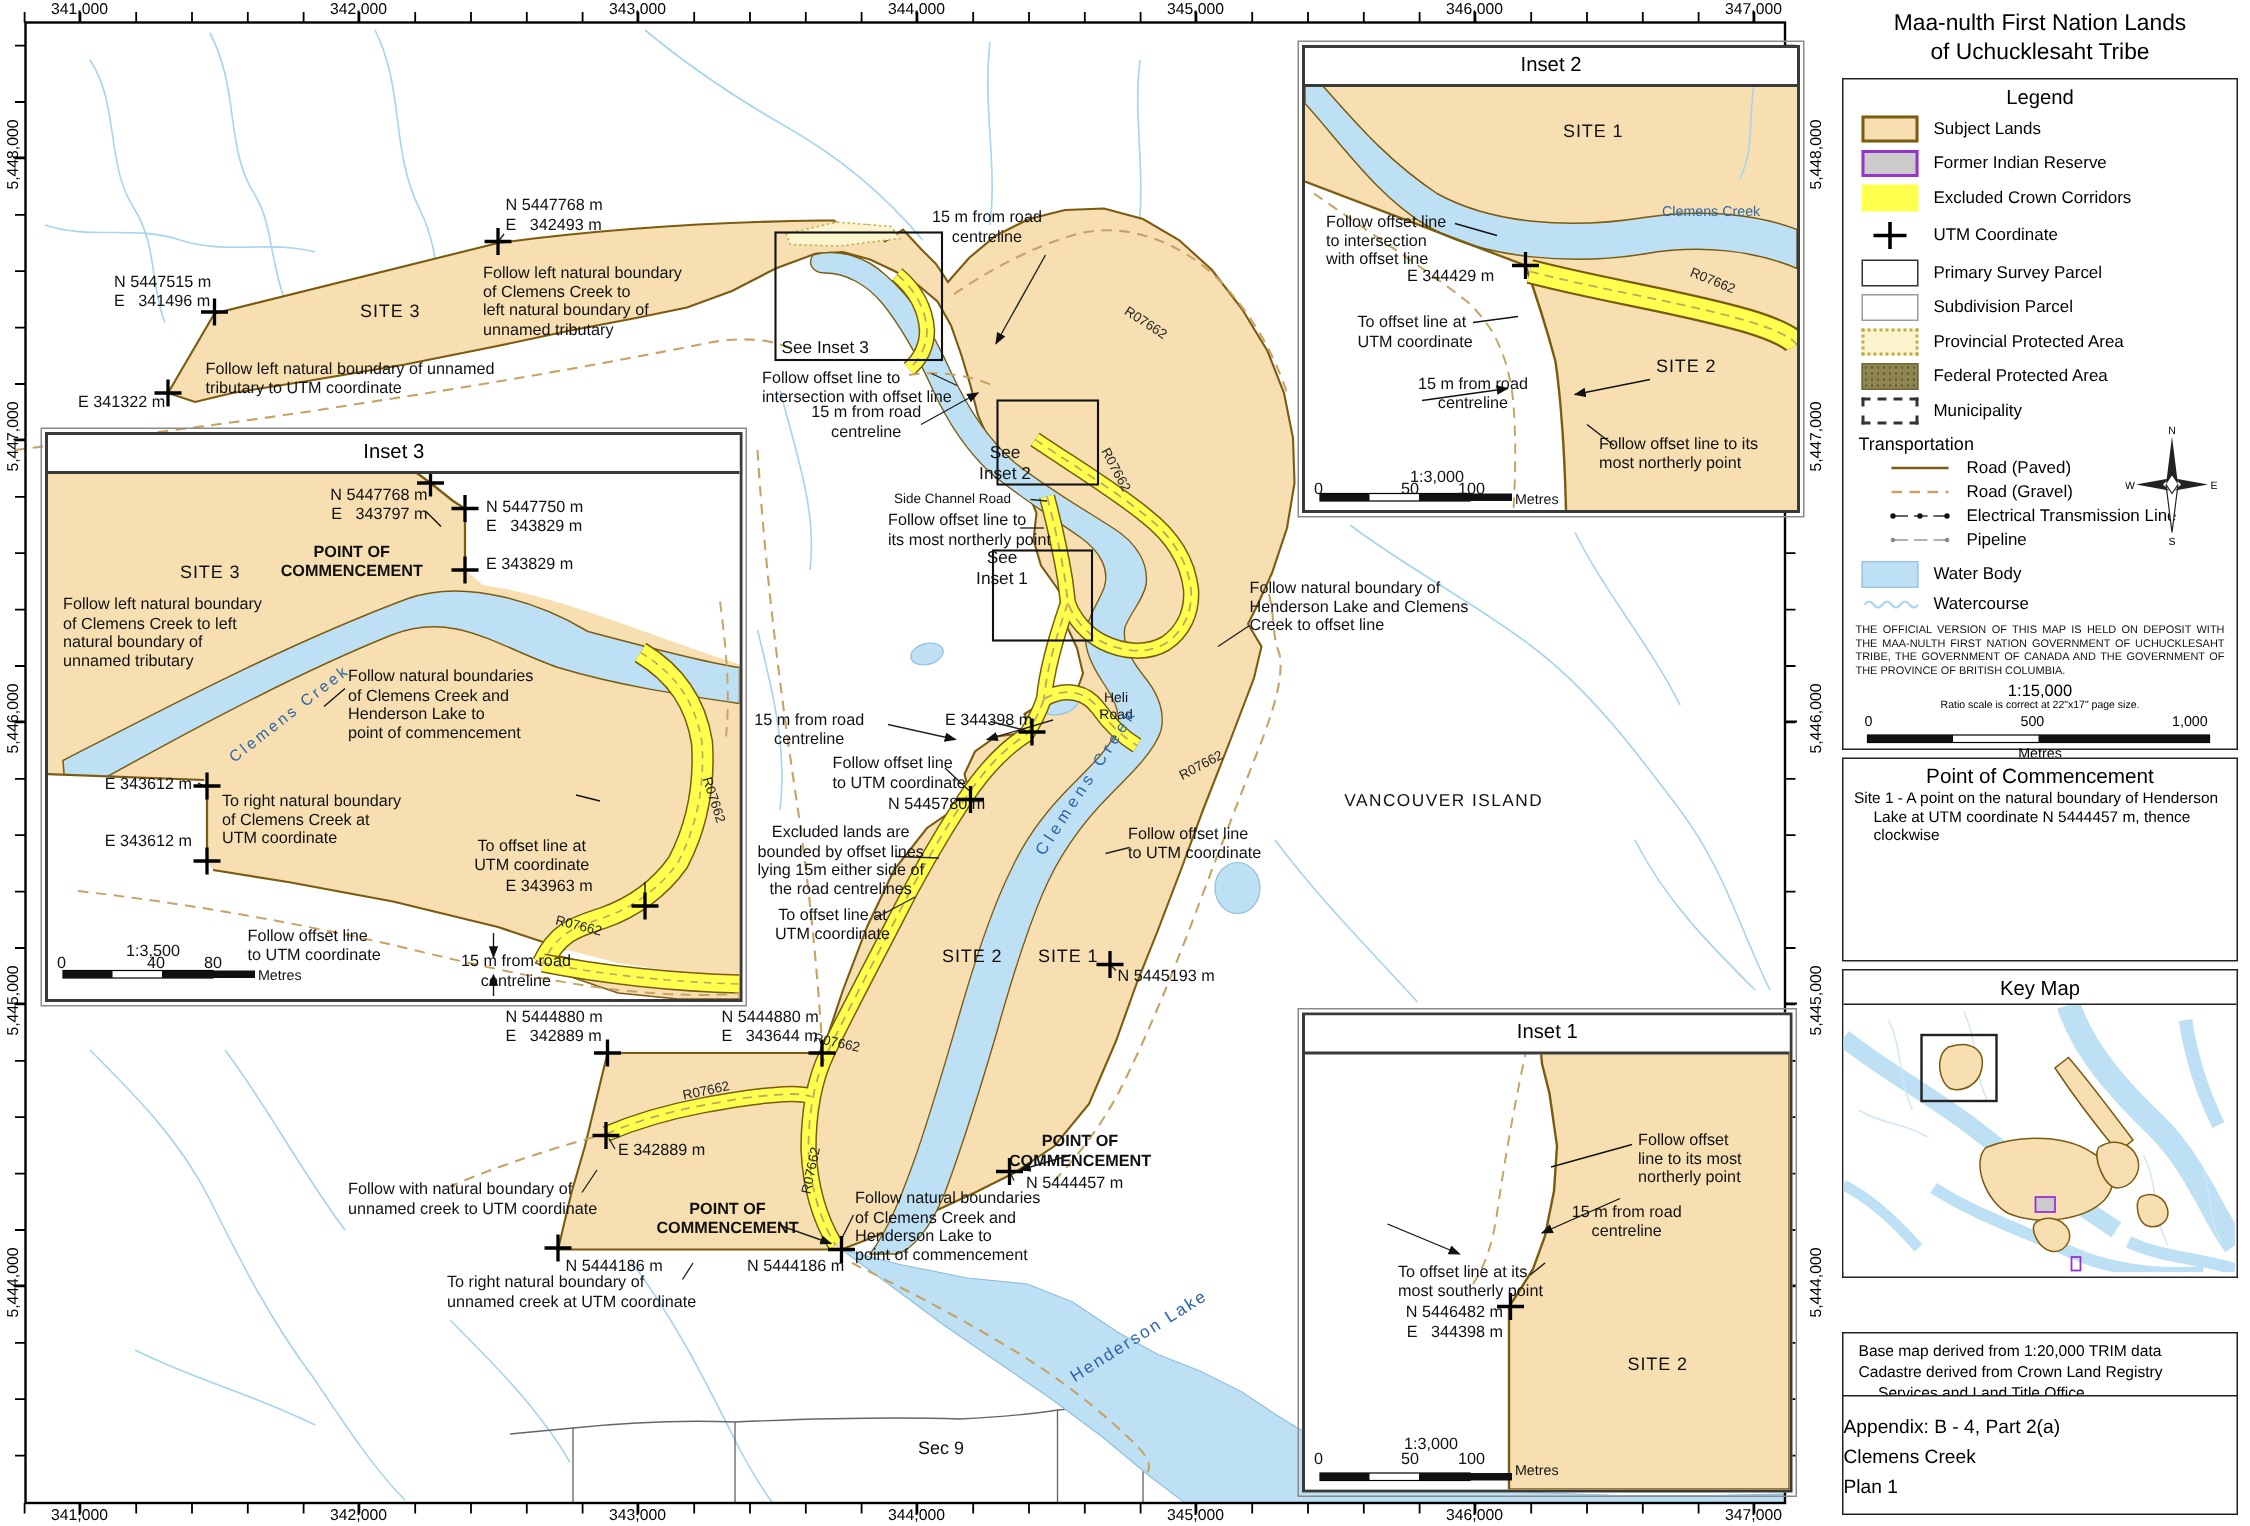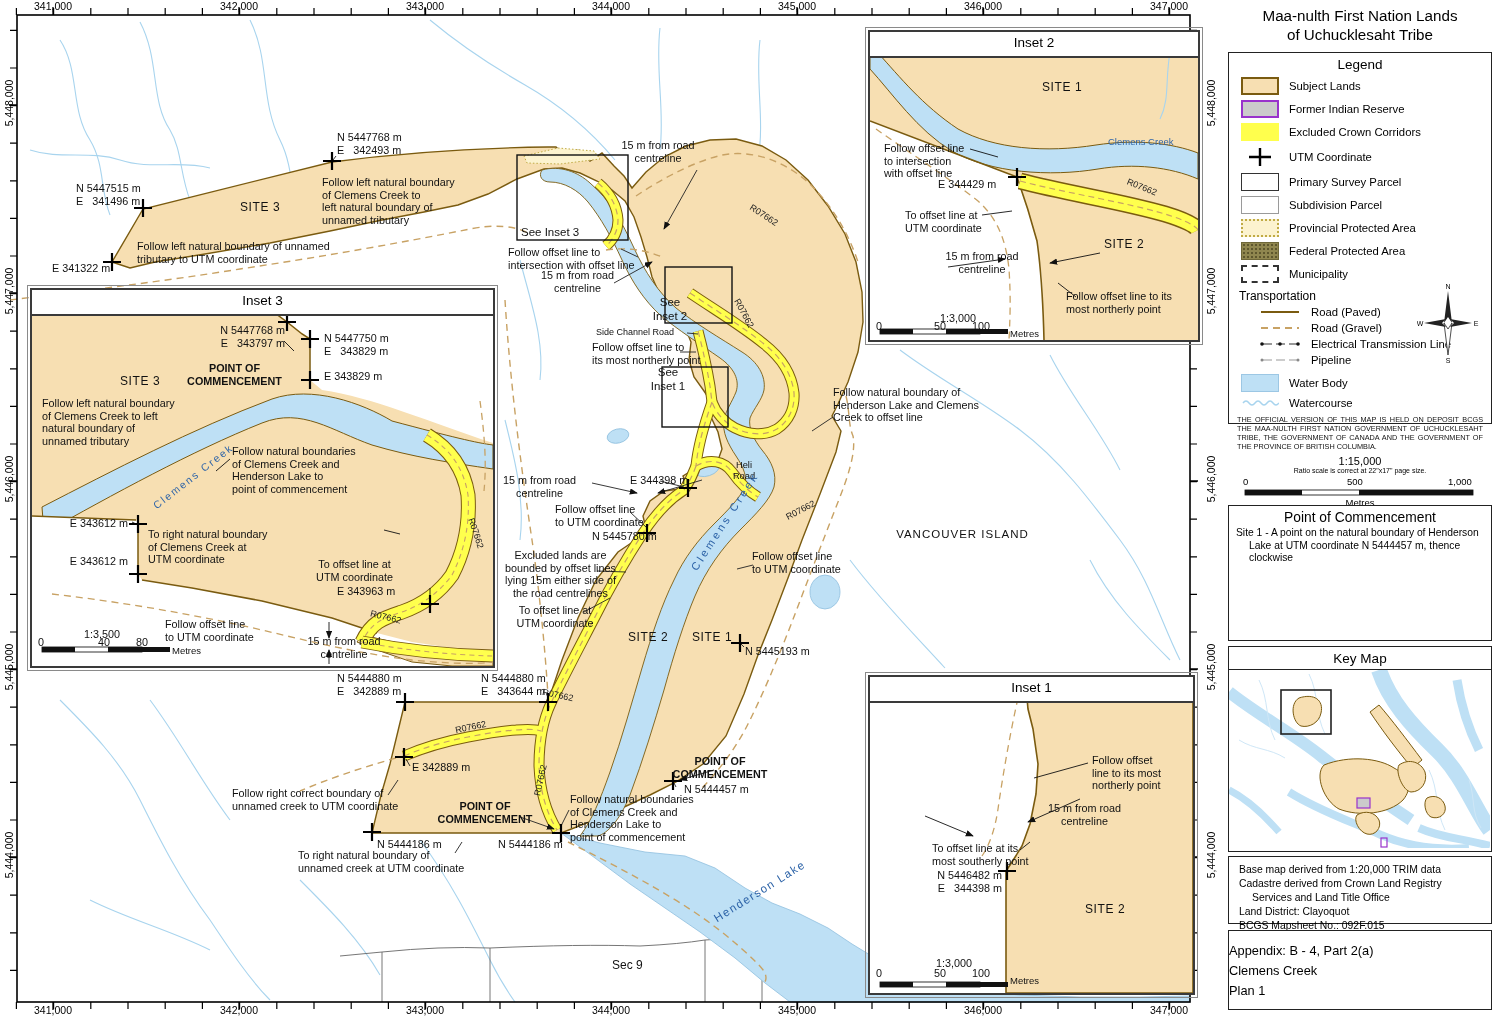--- a/index.html
+++ b/index.html
@@ -282,21 +282,21 @@
 <div class="lbl rd" style="left:728px;top:308px;transform:rotate(62deg)">R07662</div>
 <div class="lbl rd" style="left:785px;top:505px;transform:rotate(-28deg)">R07662</div>
 <div class="lbl rd" style="left:542px;top:690px;transform:rotate(12deg)">R07662</div>
 <div class="lbl rd" style="left:455px;top:722px;transform:rotate(-12deg)">R07662</div>
 <div class="lbl rd" style="left:525px;top:775px;transform:rotate(-78deg)">R07662</div>
 <div class="lbl" style="left:337px;top:672px">N 5444880 m
 E   342889 m</div>
 <div class="lbl" style="left:481px;top:672px">N 5444880 m
 E   343644 m</div>
 <div class="lbl" style="left:412px;top:761px">E 342889 m</div>
-<div class="lbl" style="left:232px;top:787px">Follow right correct boundary of
+<div class="lbl" style="left:232px;top:787px">Follow with natural boundary of
 unnamed creek to UTM coordinate</div>
 <div class="lbl b c" style="left:425px;top:800px;width:120px">POINT OF
 COMMENCEMENT</div>
 <div class="lbl" style="left:570px;top:793px">Follow natural boundaries
 of Clemens Creek and
 Henderson Lake to
 point of commencement</div>
 <div class="lbl" style="left:377px;top:838px">N 5444186 m</div>
 <div class="lbl" style="left:498px;top:838px">N 5444186 m</div>
 <div class="lbl" style="left:298px;top:849px">To right natural boundary of
@@ -516,21 +516,21 @@
   <div class="lbl" style="left:64px;top:290px">50</div>
   <div class="lbl" style="left:102px;top:290px">100</div>
   <div class="lbl" style="left:140px;top:298px;font-size:9.5px">Metres</div>
 </div>
 
 <div style="position:absolute;left:1228px;top:6px;width:264px;text-align:center;font-size:15.2px;line-height:1.25">
   <div>Maa-nulth First Nation Lands</div>
   <div>of Uchucklesaht Tribe</div>
 </div>
 
-<div class="rp" style="top:52px;height:372px">
+<div class="rp" style="top:52px;height:448px">
   <div class="rp-title">Legend</div>
   <div class="leg-row">
       <span class="sw sw-subject"></span>
       <span class="leg-label">Subject Lands</span>
     </div>
   <div class="leg-row">
       <span class="sw sw-reserve"></span>
       <span class="leg-label">Former Indian Reserve</span>
     </div>
   <div class="leg-row">
@@ -612,21 +612,21 @@
       <path d="M31,74 L35,42 L31,48 L27,42 Z" fill="#fff" stroke="#222" stroke-width="0.8"></path>
       <path d="M7,42 L29,38 L25,42 L29,46 Z" fill="#222"></path>
       <path d="M55,42 L33,38 L37,42 L33,46 Z" fill="#222"></path>
       <text x="31" y="8" font-size="7" text-anchor="middle">N</text>
       <text x="3" y="45" font-size="7" text-anchor="middle">W</text>
       <text x="59" y="45" font-size="7" text-anchor="middle">E</text>
       <text x="31" y="82" font-size="7" text-anchor="middle">S</text>
     </svg>
   </div>
 
-  <div class="disc">THE OFFICIAL VERSION OF THIS MAP IS HELD ON DEPOSIT BCGS THE MAA-NULTH FIRST NATION GOVERNMENT OF UCHUCKLESAHT TRIBE, THE GOVERNMENT OF CANADA AND THE GOVERNMENT OF THE PROVINCE OF BRITISH COLUMBIA.</div>
+  <div class="disc">THE OFFICIAL VERSION OF THIS MAP IS HELD ON DEPOSIT WITH THE MAA-NULTH FIRST NATION GOVERNMENT OF UCHUCKLESAHT TRIBE, THE GOVERNMENT OF CANADA AND THE GOVERNMENT OF THE PROVINCE OF BRITISH COLUMBIA.</div>
 
   <div style="text-align:center;font-size:11px;padding-top:4px">1:15,000</div>
   <div style="text-align:center;font-size:7px">Ratio scale is correct at 22"x17" page size.</div>
   <div style="position:relative;height:30px;margin:2px 14px 0 14px">
     <span style="position:absolute;left:0;top:0;font-size:9.5px">0</span>
     <span style="position:absolute;left:104px;top:0;font-size:9.5px">500</span>
     <span style="position:absolute;left:205px;top:0;font-size:9.5px">1,000</span>
     <svg width="236" height="10" style="top:12px">
       <rect x="2" y="2" width="228" height="5" fill="#fff" stroke="#000" stroke-width="0.8"></rect>
       <rect x="2" y="2" width="57" height="5" fill="#111"></rect>
@@ -670,21 +670,21 @@
       <path d="M70,28 C85,23 95,30 92,43 C90,53 80,58 72,56 C64,53 60,34 70,28 Z"></path>
     </g>
 
     <rect x="52" y="20" width="50" height="44" fill="none" stroke="#222" stroke-width="1.6"></rect>
 
     <rect x="128" y="128" width="13" height="10" fill="#CBCBCB" stroke="#9933CC" stroke-width="1.2"></rect>
     <rect x="152" y="168" width="6" height="9" fill="none" stroke="#9933CC" stroke-width="1.2"></rect>
   </svg>
 </div>
 
-<div class="rp" style="top:856px;height:68px">
+<div class="rp" style="top:888px;height:68px">
   <div class="bi">
     <div>Base map derived from 1:20,000 TRIM data</div>
     <div>Cadastre derived from Crown Land Registry</div>
     <div>Services and Land Title Office</div>
     <div>Land District: Clayoquot</div>
     <div>BCGS Mapsheet No.: 092F.015</div>
     <div>UTM Zone 10</div>
   </div>
 </div>
 

